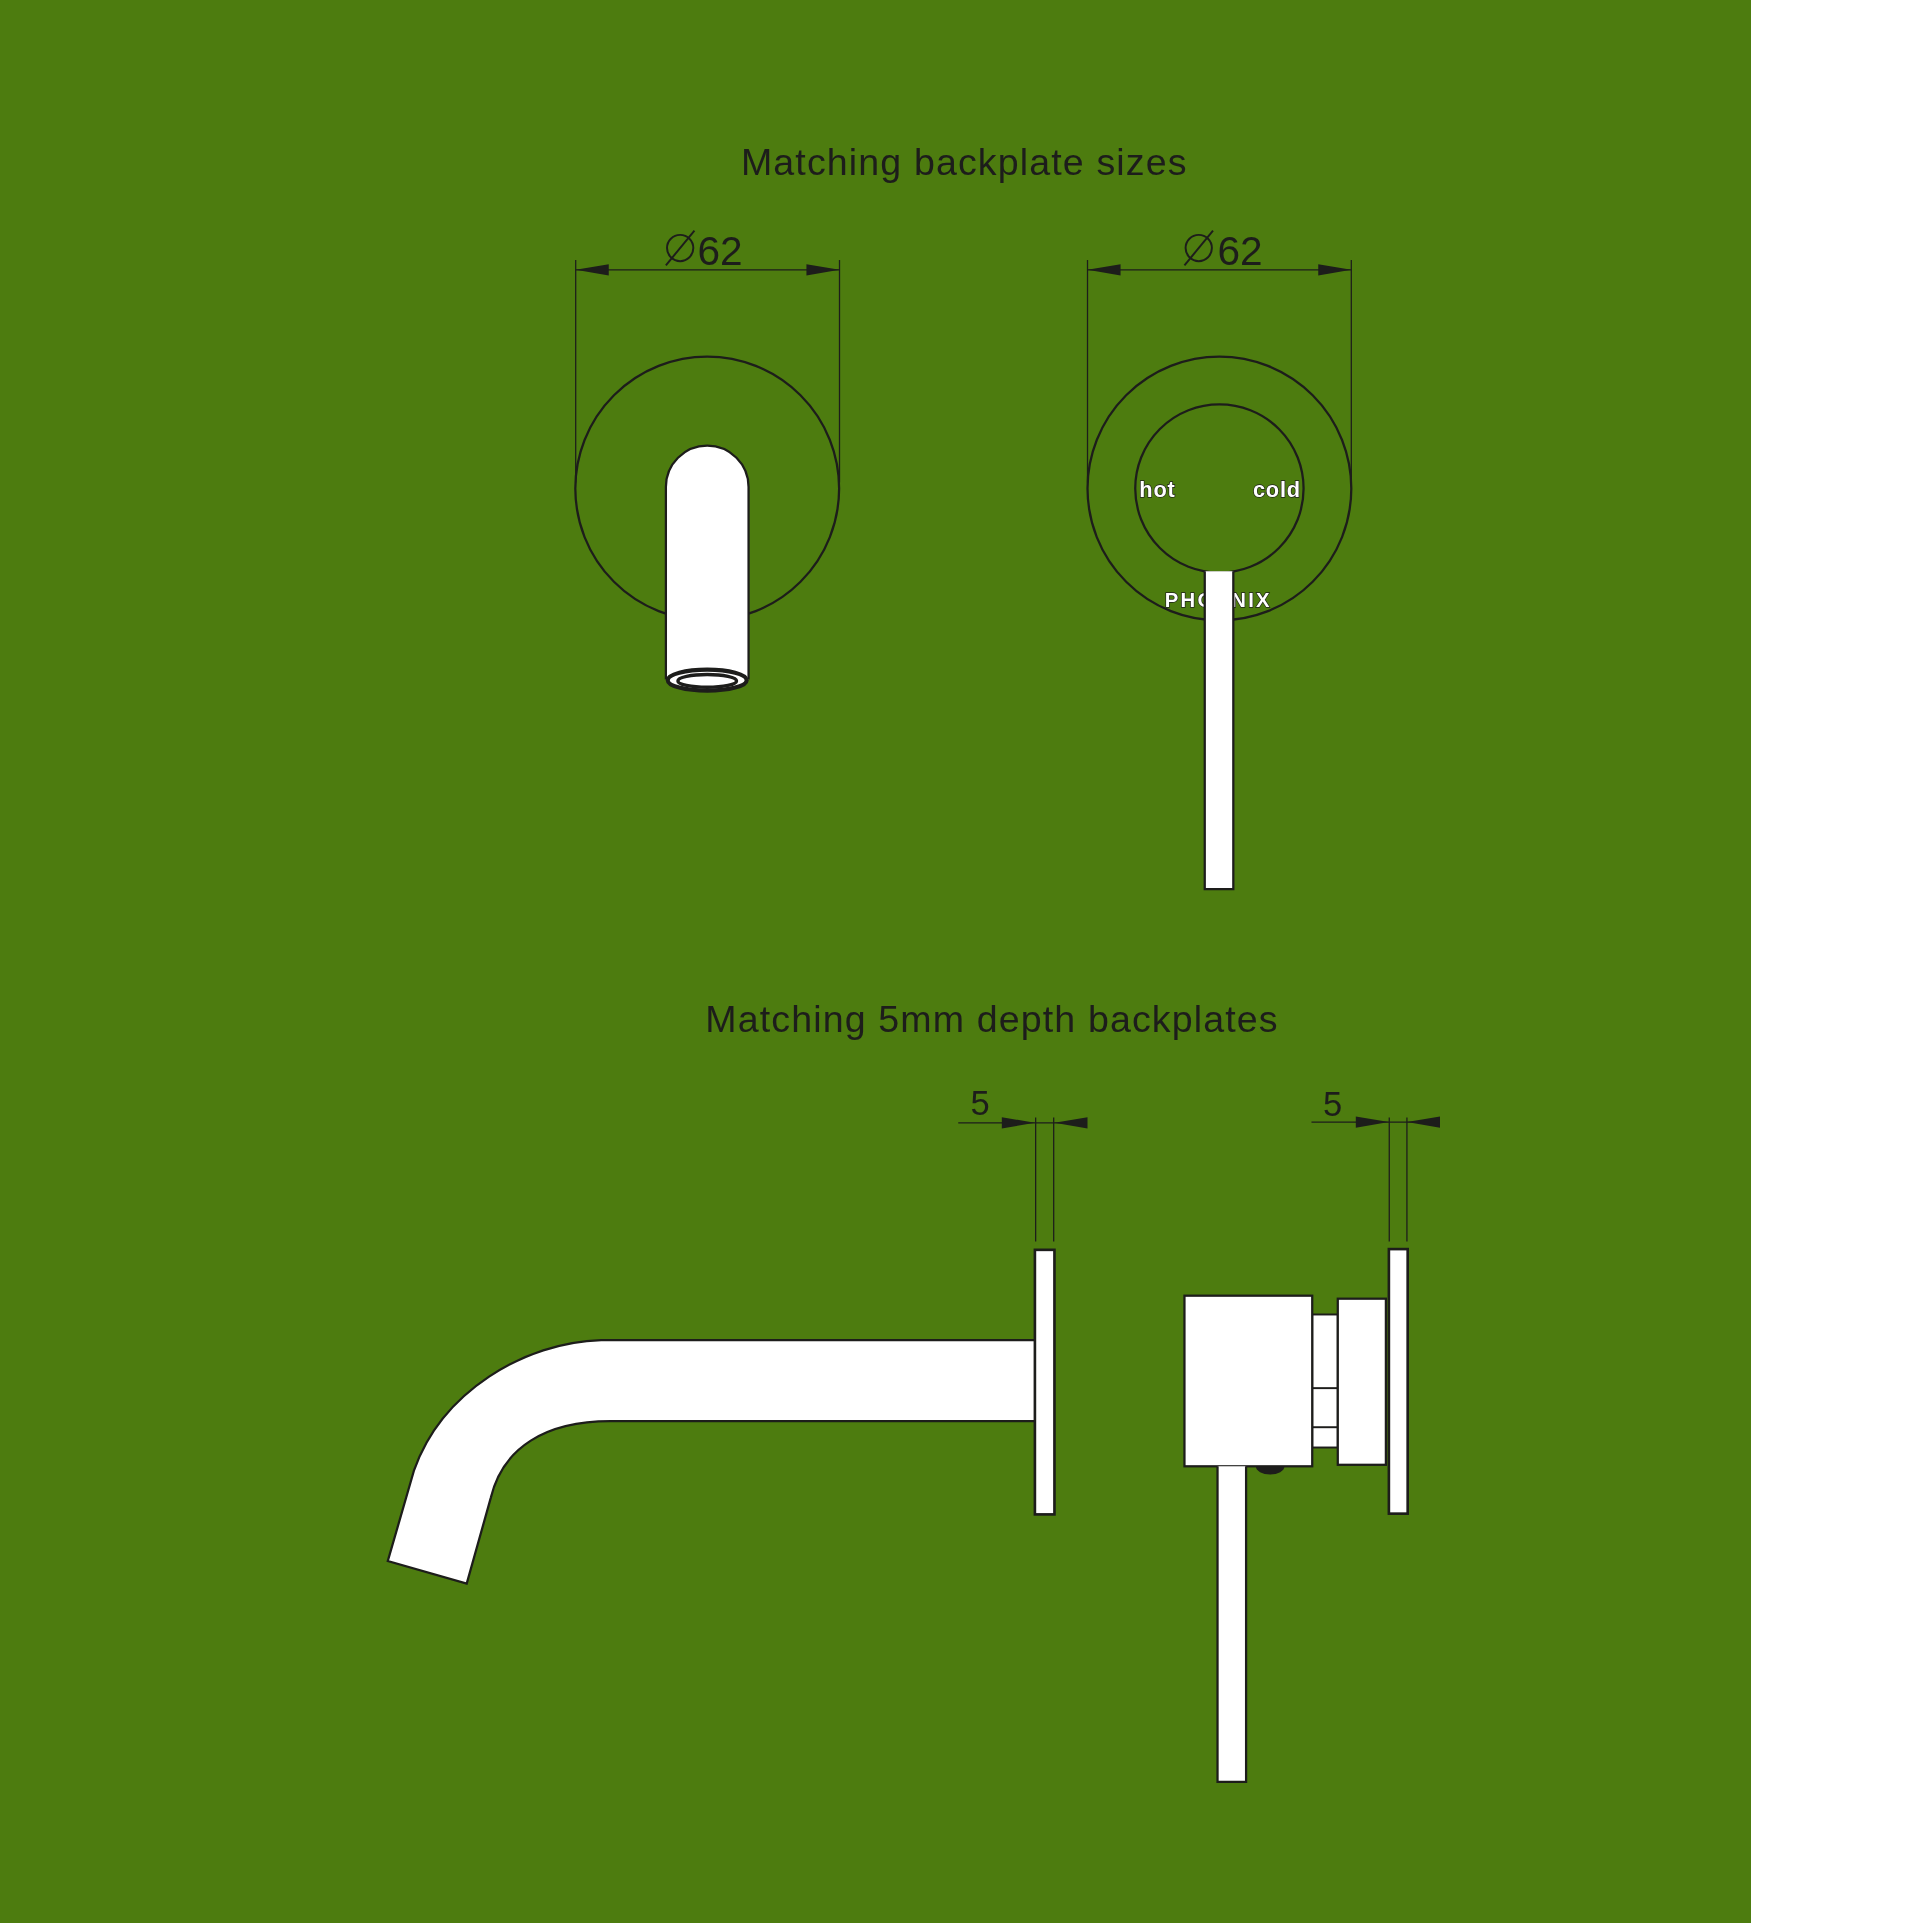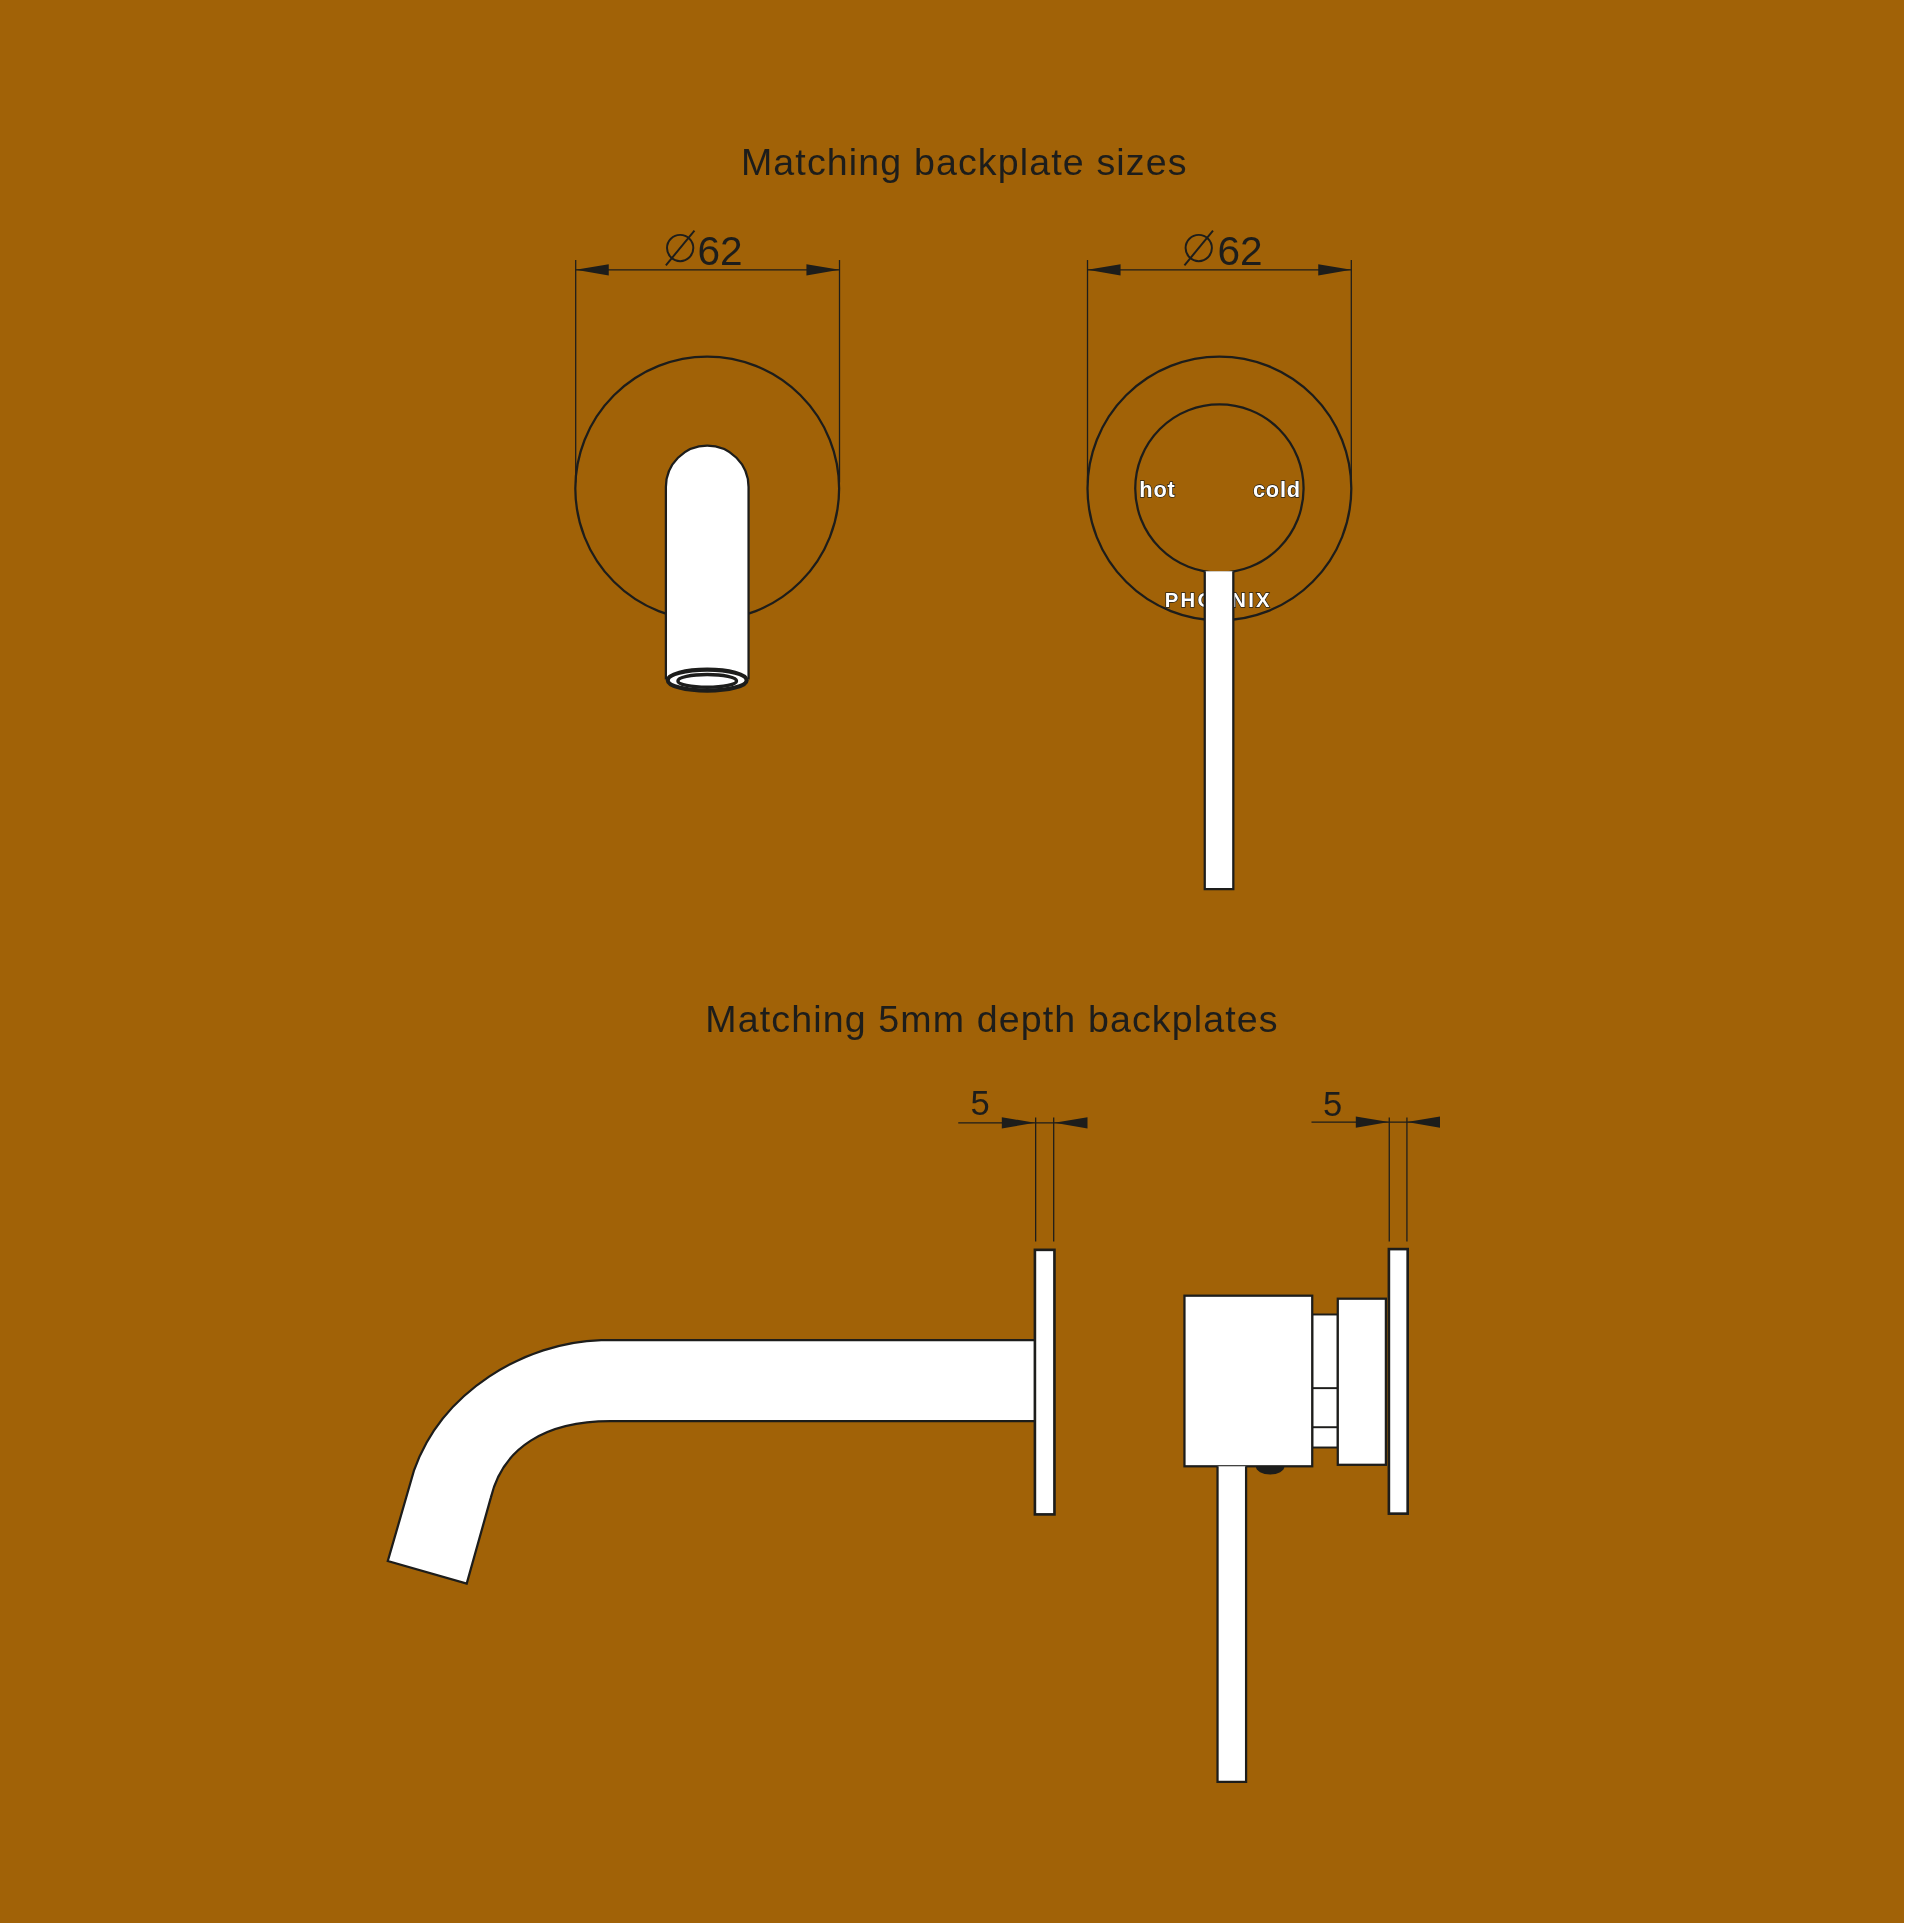--- a/index.html
+++ b/index.html
@@ -5,23 +5,23 @@
   html, body {
     margin: 0;
     padding: 0;
     background: #ffffff;
     width: 1924px;
     height: 1924px;
     font-family: "Liberation Sans", sans-serif;
   }
   #drawing-root {
     position: relative;
-    width: 1904px;
+    width: 1751px;
     height: 1924px;
-    background: #a16207;
+    background: #4d7c0f;
   }
   svg { display: block; }
 
   .title-text {
     font-family: "Liberation Sans", sans-serif;
     font-size: 50px;
     font-weight: 400;
     letter-spacing: 1.5px;
     fill: #1d1d1b;
   }

